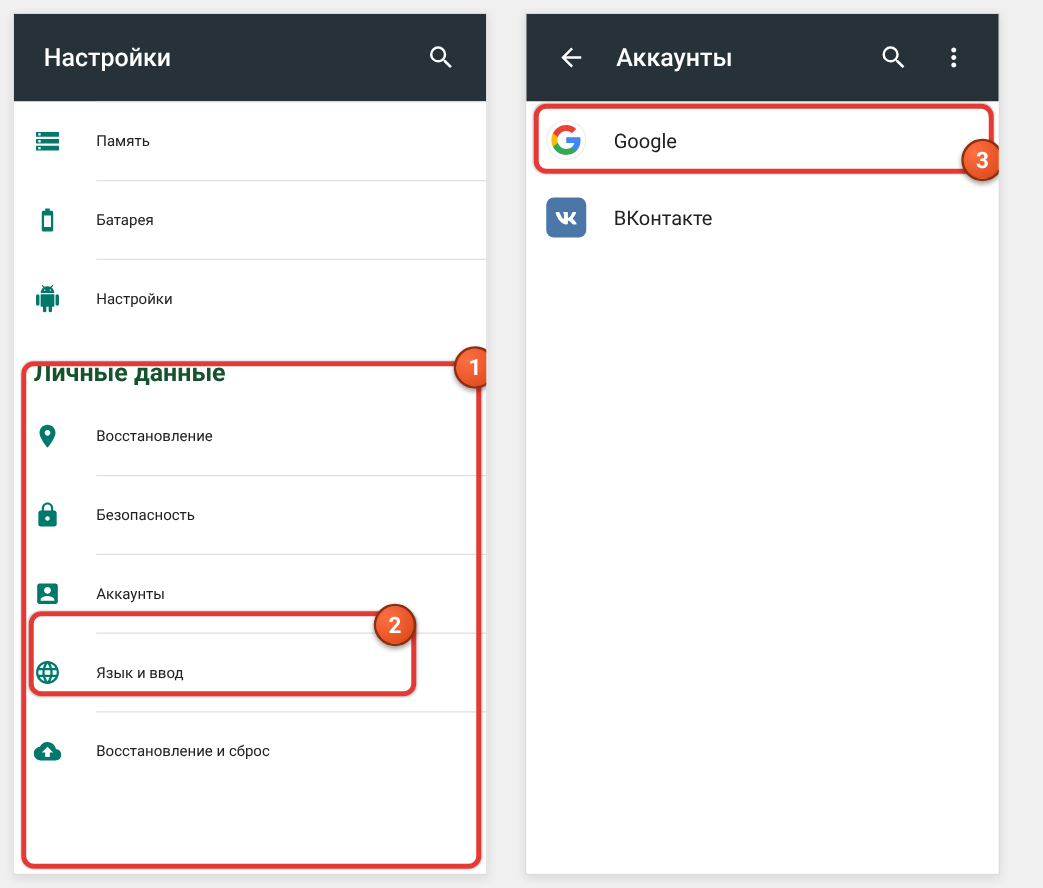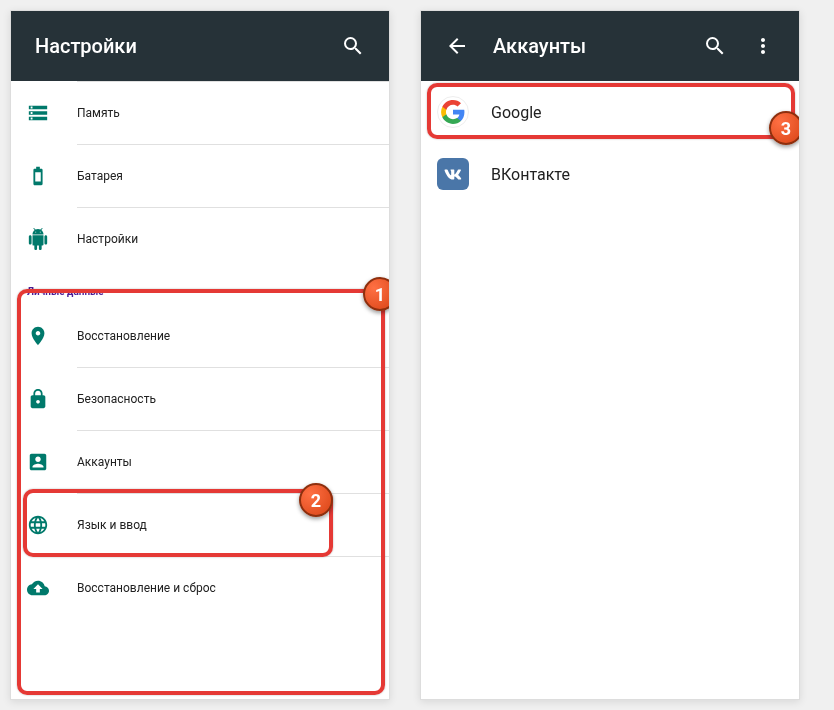--- a/index.html
+++ b/index.html
@@ -56,22 +56,22 @@
     .list-item .label {
       font-size: 12px;
       color: #212121;
     }
     .divider {
       border: none;
       border-top: 1px solid #e0e0e0;
       margin-left: 66px;
     }
     .section-header {
-      color: #4c1d95;
-      font-size: 10px;
+      color: #14532d;
+      font-size: 20px;
       font-weight: bold;
       padding: 16px 16px 8px 16px;
     }
     .acct-icon {
       width: 32px;
       height: 32px;
       border-radius: 50%;
       display: flex;
       align-items: center;
       justify-content: center;

